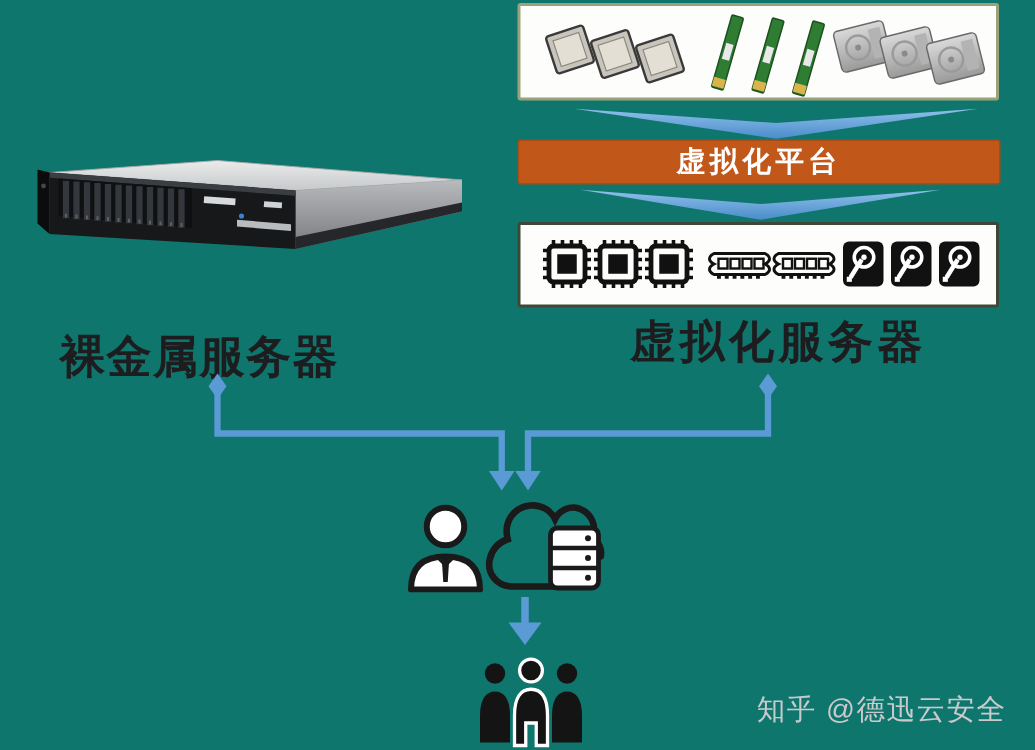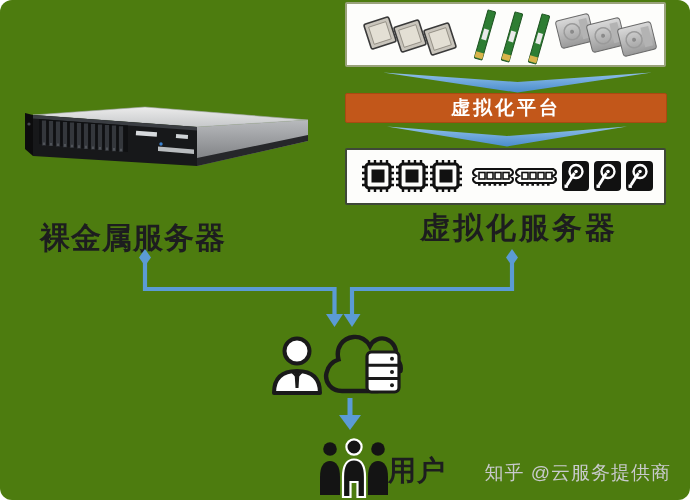--- a/index.html
+++ b/index.html
@@ -5,21 +5,21 @@
   :root{
     --accent_blue:#5b9bd5;
     --platform_orange:#c2571a;
     --physical_box_border:#9aa27c;
     --virtual_box_border:#3f4838;
     --text:#1d1d1f;
     --watermark:#c8cacc;
   }
   *{box-sizing:border-box;margin:0;padding:0;}
   body{background:#fff;font-family:"Liberation Sans","DejaVu Sans",sans-serif;}
-  .canvas{position:relative;width:690px;height:500px;background:#4d7c0f;overflow:hidden;border-radius:12px;}
+  .canvas{position:relative;width:690px;height:500px;background:#0f766e;overflow:hidden;}
   .abs{position:absolute;}
   .hw-box{position:absolute;background:#fdfdfb;border-radius:2px;}
   .hw-box.top{left:345px;top:2px;width:321px;height:65px;border:2px solid var(--physical_box_border);}
   .hw-box.bottom{left:345px;top:148px;width:321px;height:57px;border:2px solid var(--virtual_box_border);}
   .vbar{position:absolute;left:345px;top:93px;width:322px;height:30px;background:var(--platform_orange);
         border:1px solid #a84a12;border-radius:2px;display:flex;align-items:center;justify-content:center;}
   .vbar span{color:#ffffff;font-weight:700;font-size:19px;letter-spacing:3px;}
   .big-label{position:absolute;color:var(--text);font-weight:700;font-size:30px;letter-spacing:1px;
              text-align:center;white-space:nowrap;}
   .label-left{left:32px;top:218px;width:202px;}
@@ -257,17 +257,16 @@
     <g fill="#141414">
       <circle cx="12" cy="12" r="6.8"></circle>
       <path d="M2,58 V40 C2,29 6,24 12,24 C18,24 22,29 22,40 V58 Z"></path>
       <circle cx="60" cy="12" r="6.8"></circle>
       <path d="M50,58 V40 C50,29 54,24 60,24 C66,24 70,29 70,40 V58 Z"></path>
       <circle cx="36" cy="10" r="7.6" stroke="#fff" stroke-width="2.2"></circle>
       <path d="M25,60 V40 C25,27.5 29.5,22.5 36,22.5 C42.5,22.5 47,27.5 47,40 V60 H39.5 V45 H32.5 V60 Z" stroke="#fff" stroke-width="2.2"></path>
     </g>
   </svg>
 
-  <div class="mid-label users-label">用户</div>
-
-  <div class="watermark">知乎 @云服务提供商</div>
+
+  <div class="watermark">知乎 @德迅云安全</div>
 
 </div>
 
 </body></html>

